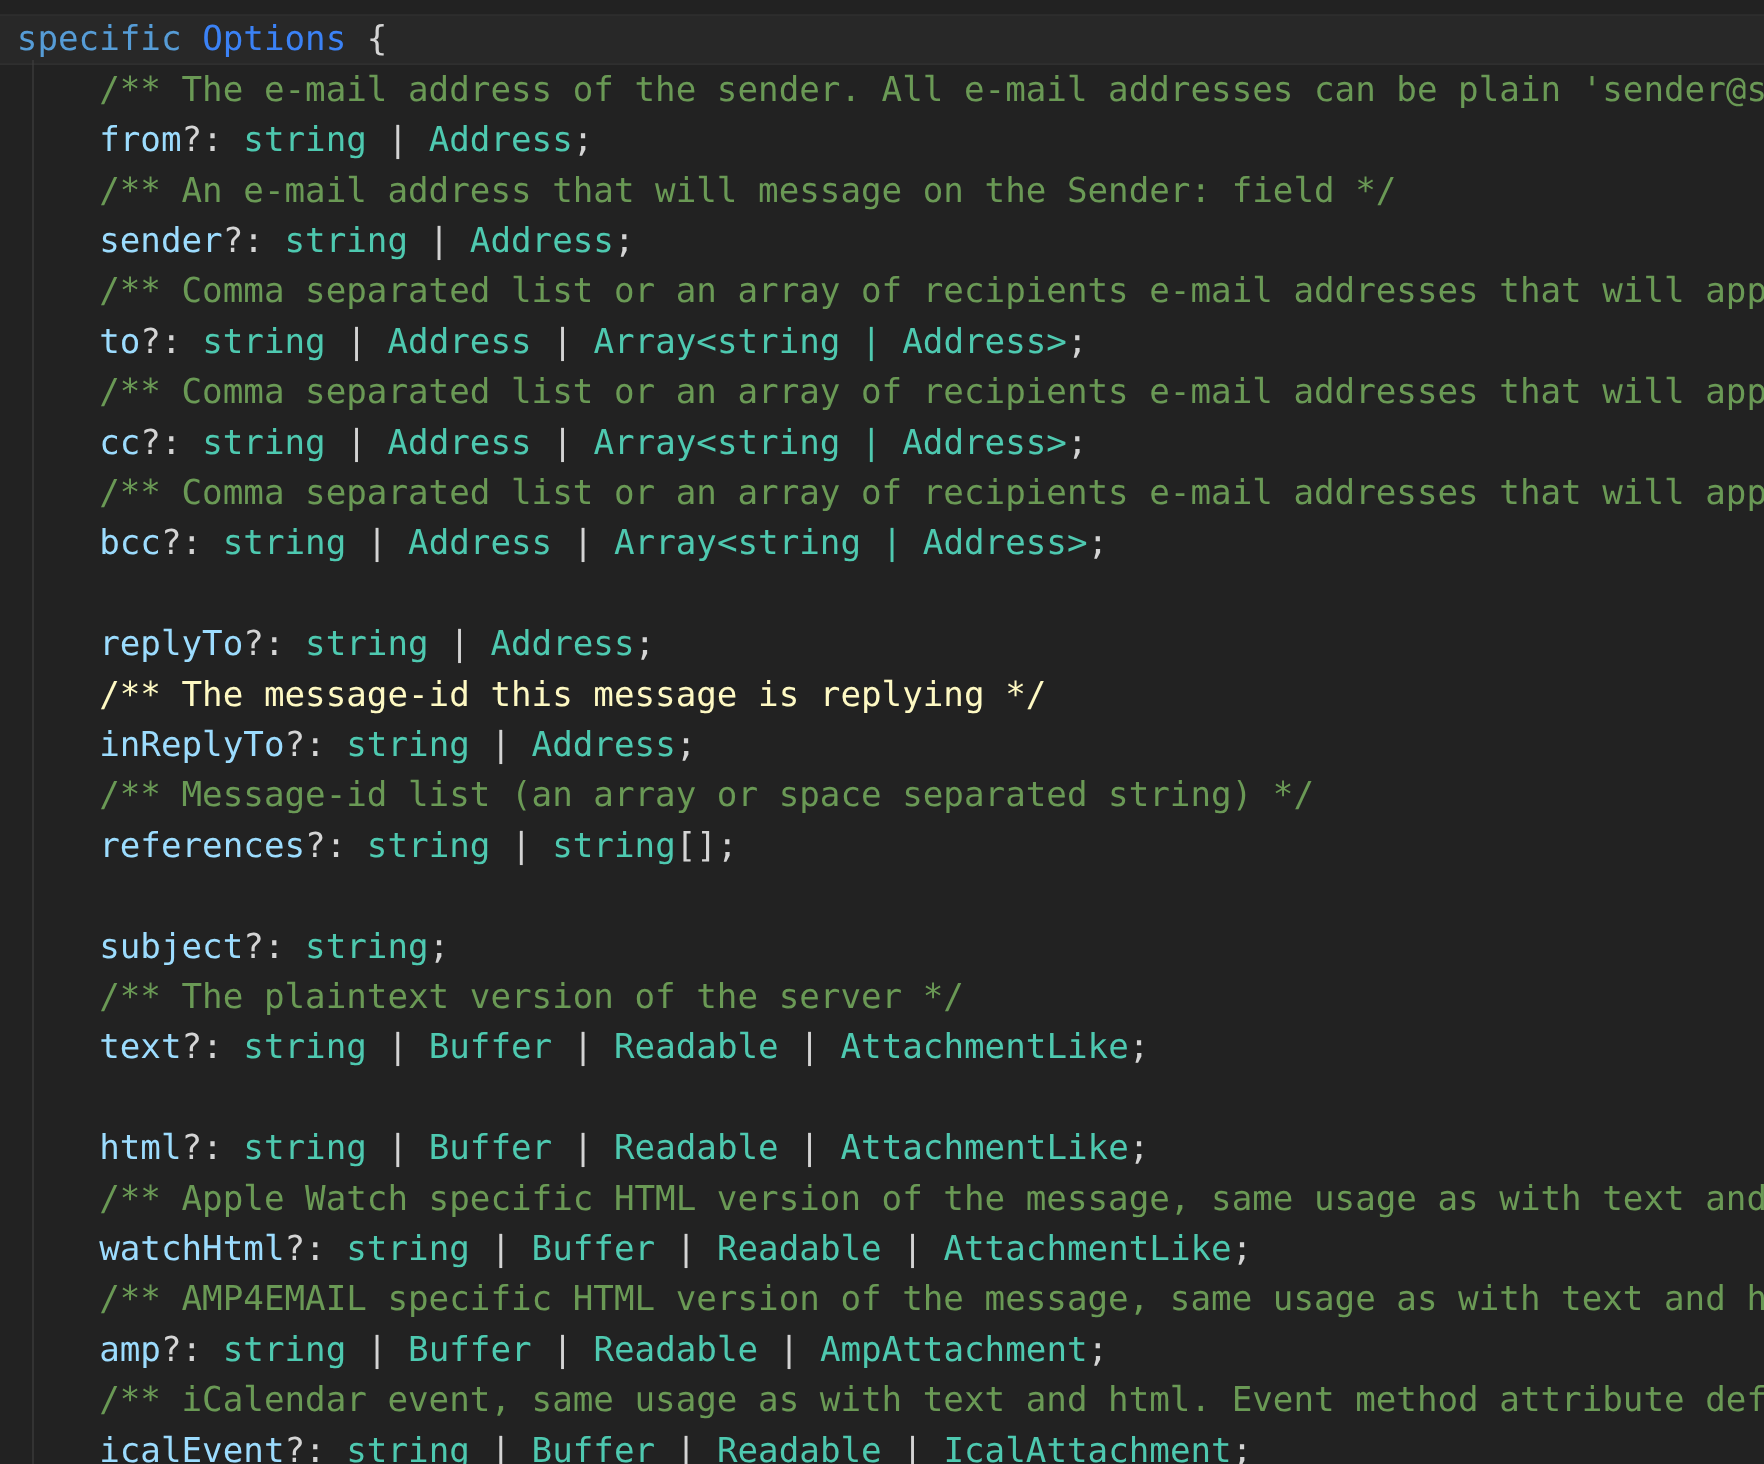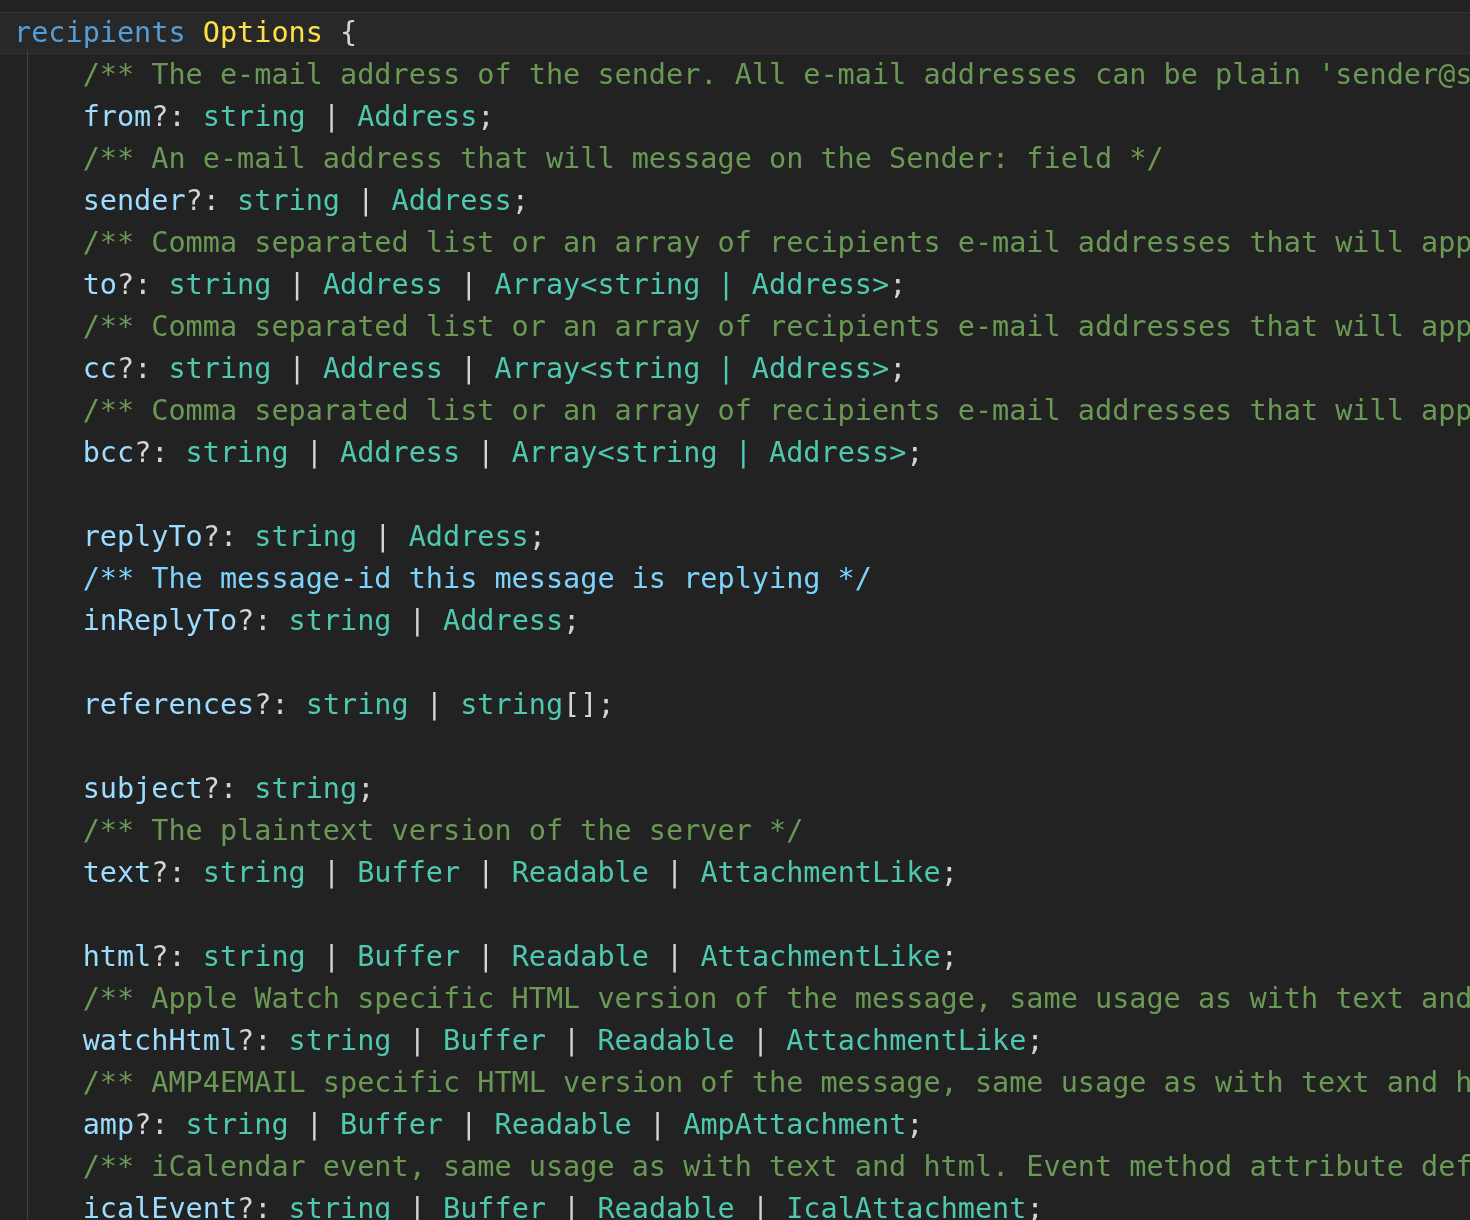--- a/index.html
+++ b/index.html
@@ -72,36 +72,36 @@
   .comment { color: #6a9955; }  
 </style>
 </head>
 <body>
 
 <div id="editor" style="background: rgb(34, 34, 34);">
 
   <div id="indent-guide" style="background: rgb(64, 64, 64);"></div>
 
   <div id="code-surface">
-      <div class="line current" style="background: rgb(40, 40, 40); font-size: 28.5px; height: 42px; line-height: 42px;"><span class="kw" style="color: rgb(86, 156, 214);">recipients</span><span class="punc" style="color: rgb(212, 212, 212);"> </span><span class="type" style="color: #fde047; margin-top: 48px;">Options</span><span class="punc" style="color: rgb(212, 212, 212);"> {</span></div>
+      <div class="line current" style="background: rgb(40, 40, 40); font-size: 28.5px; height: 42px; line-height: 42px;"><span class="kw" style="color: rgb(86, 156, 214);">specific</span><span class="punc" style="color: rgb(212, 212, 212);"> </span><span class="type" style="color: #3b82f6; margin-top: 48px;">Options</span><span class="punc" style="color: rgb(212, 212, 212);"> {</span></div>
       <div class="line" style="font-size: 28.5px; height: 42px; line-height: 42px;"><span class="punc" style="color: rgb(212, 212, 212);">    </span><span class="comment" style="color: rgb(106, 153, 85);">/** The e-mail address of the sender. All e-mail addresses can be plain 'sender@server.com' or formatted 'Sender Name &lt;sender@server.com&gt;' */</span></div>
       <div class="line" style="font-size: 28.5px; height: 42px; line-height: 42px;"><span class="punc" style="color: rgb(212, 212, 212);">    </span><span class="prop" style="color: rgb(156, 220, 254);">from</span><span class="punc" style="color: rgb(212, 212, 212);">?: </span><span class="type" style="color: rgb(78, 201, 176);">string</span><span class="punc" style="color: rgb(212, 212, 212);"> | </span><span class="type" style="color: rgb(78, 201, 176);">Address</span><span class="punc" style="color: rgb(212, 212, 212);">;</span></div>
       <div class="line" style="font-size: 28.5px; height: 42px; line-height: 42px;"><span class="punc" style="color: rgb(212, 212, 212);">    </span><span class="comment" style="color: rgb(106, 153, 85);">/** An e-mail address that will message on the Sender: field */</span></div>
       <div class="line" style="font-size: 28.5px; height: 42px; line-height: 42px;"><span class="punc" style="color: rgb(212, 212, 212);">    </span><span class="prop" style="color: rgb(156, 220, 254);">sender</span><span class="punc" style="color: rgb(212, 212, 212);">?: </span><span class="type" style="color: rgb(78, 201, 176);">string</span><span class="punc" style="color: rgb(212, 212, 212);"> | </span><span class="type" style="color: rgb(78, 201, 176);">Address</span><span class="punc" style="color: rgb(212, 212, 212);">;</span></div>
       <div class="line" style="font-size: 28.5px; height: 42px; line-height: 42px;"><span class="punc" style="color: rgb(212, 212, 212);">    </span><span class="comment" style="color: rgb(106, 153, 85);">/** Comma separated list or an array of recipients e-mail addresses that will appear on the To: field */</span></div>
       <div class="line" style="font-size: 28.5px; height: 42px; line-height: 42px;"><span class="punc" style="color: rgb(212, 212, 212);">    </span><span class="prop" style="color: rgb(156, 220, 254);">to</span><span class="punc" style="color: rgb(212, 212, 212);">?: </span><span class="type" style="color: rgb(78, 201, 176);">string</span><span class="punc" style="color: rgb(212, 212, 212);"> | </span><span class="type" style="color: rgb(78, 201, 176);">Address</span><span class="punc" style="color: rgb(212, 212, 212);"> | </span><span class="type" style="color: rgb(78, 201, 176);">Array&lt;string | Address&gt;</span><span class="punc" style="color: rgb(212, 212, 212);">;</span></div>
       <div class="line" style="font-size: 28.5px; height: 42px; line-height: 42px;"><span class="punc" style="color: rgb(212, 212, 212);">    </span><span class="comment" style="color: rgb(106, 153, 85);">/** Comma separated list or an array of recipients e-mail addresses that will appear on the Cc: field */</span></div>
       <div class="line" style="font-size: 28.5px; height: 42px; line-height: 42px;"><span class="punc" style="color: rgb(212, 212, 212);">    </span><span class="prop" style="color: rgb(156, 220, 254);">cc</span><span class="punc" style="color: rgb(212, 212, 212);">?: </span><span class="type" style="color: rgb(78, 201, 176);">string</span><span class="punc" style="color: rgb(212, 212, 212);"> | </span><span class="type" style="color: rgb(78, 201, 176);">Address</span><span class="punc" style="color: rgb(212, 212, 212);"> | </span><span class="type" style="color: rgb(78, 201, 176);">Array&lt;string | Address&gt;</span><span class="punc" style="color: rgb(212, 212, 212);">;</span></div>
       <div class="line" style="font-size: 28.5px; height: 42px; line-height: 42px;"><span class="punc" style="color: rgb(212, 212, 212);">    </span><span class="comment" style="color: rgb(106, 153, 85);">/** Comma separated list or an array of recipients e-mail addresses that will appear on the Bcc: field */</span></div>
       <div class="line" style="font-size: 28.5px; height: 42px; line-height: 42px;"><span class="punc" style="color: rgb(212, 212, 212);">    </span><span class="prop" style="color: rgb(156, 220, 254);">bcc</span><span class="punc" style="color: rgb(212, 212, 212);">?: </span><span class="type" style="color: rgb(78, 201, 176);">string</span><span class="punc" style="color: rgb(212, 212, 212);"> | </span><span class="type" style="color: rgb(78, 201, 176);">Address</span><span class="punc" style="color: rgb(212, 212, 212);"> | </span><span class="type" style="color: rgb(78, 201, 176);">Array&lt;string | Address&gt;</span><span class="punc" style="color: rgb(212, 212, 212);">;</span></div>
       <div class="line" style="font-size: 28.5px; height: 42px; line-height: 42px;"><span class="punc" style="color: rgb(212, 212, 212);">    </span></div>
       <div class="line" style="font-size: 28.5px; height: 42px; line-height: 42px;"><span class="punc" style="color: rgb(212, 212, 212);">    </span><span class="prop" style="color: rgb(156, 220, 254);">replyTo</span><span class="punc" style="color: rgb(212, 212, 212);">?: </span><span class="type" style="color: rgb(78, 201, 176);">string</span><span class="punc" style="color: rgb(212, 212, 212);"> | </span><span class="type" style="color: rgb(78, 201, 176);">Address</span><span class="punc" style="color: rgb(212, 212, 212);">;</span></div>
-      <div class="line" style="font-size: 28.5px; height: 42px; line-height: 42px;"><span class="punc" style="color: rgb(212, 212, 212);">    </span><span class="comment" style="color: #7dd3fc;">/** The message-id this message is replying */</span></div>
+      <div class="line" style="font-size: 28.5px; height: 42px; line-height: 42px;"><span class="punc" style="color: rgb(212, 212, 212);">    </span><span class="comment" style="color: #fef9c3;">/** The message-id this message is replying */</span></div>
       <div class="line" style="font-size: 28.5px; height: 42px; line-height: 42px;"><span class="punc" style="color: rgb(212, 212, 212);">    </span><span class="prop" style="color: rgb(156, 220, 254);">inReplyTo</span><span class="punc" style="color: rgb(212, 212, 212);">?: </span><span class="type" style="color: rgb(78, 201, 176);">string</span><span class="punc" style="color: rgb(212, 212, 212);"> | </span><span class="type" style="color: rgb(78, 201, 176);">Address</span><span class="punc" style="color: rgb(212, 212, 212);">;</span></div>
-      <div class="line" style="font-size: 28.5px; height: 42px; line-height: 42px;"><span class="punc" style="color: rgb(212, 212, 212);">    </span></div>
+      <div class="line" style="font-size: 28.5px; height: 42px; line-height: 42px;"><span class="punc" style="color: rgb(212, 212, 212);">    </span><span class="comment" style="color: rgb(106, 153, 85);">/** Message-id list (an array or space separated string) */</span></div>
       <div class="line" style="font-size: 28.5px; height: 42px; line-height: 42px;"><span class="punc" style="color: rgb(212, 212, 212);">    </span><span class="prop" style="color: rgb(156, 220, 254);">references</span><span class="punc" style="color: rgb(212, 212, 212);">?: </span><span class="type" style="color: rgb(78, 201, 176);">string</span><span class="punc" style="color: rgb(212, 212, 212);"> | </span><span class="type" style="color: rgb(78, 201, 176);">string</span><span class="punc" style="color: rgb(212, 212, 212);">[];</span></div>
       <div class="line" style="font-size: 28.5px; height: 42px; line-height: 42px;"><span class="punc" style="color: rgb(212, 212, 212);">    </span></div>
       <div class="line" style="font-size: 28.5px; height: 42px; line-height: 42px;"><span class="punc" style="color: rgb(212, 212, 212);">    </span><span class="prop" style="color: rgb(156, 220, 254);">subject</span><span class="punc" style="color: rgb(212, 212, 212);">?: </span><span class="type" style="color: rgb(78, 201, 176);">string</span><span class="punc" style="color: rgb(212, 212, 212);">;</span></div>
       <div class="line" style="font-size: 28.5px; height: 42px; line-height: 42px;"><span class="punc" style="color: rgb(212, 212, 212);">    </span><span class="comment" style="color: rgb(106, 153, 85);">/** The plaintext version of the server */</span></div>
       <div class="line" style="font-size: 28.5px; height: 42px; line-height: 42px;"><span class="punc" style="color: rgb(212, 212, 212);">    </span><span class="prop" style="color: rgb(156, 220, 254);">text</span><span class="punc" style="color: rgb(212, 212, 212);">?: </span><span class="type" style="color: rgb(78, 201, 176);">string</span><span class="punc" style="color: rgb(212, 212, 212);"> | </span><span class="type" style="color: rgb(78, 201, 176);">Buffer</span><span class="punc" style="color: rgb(212, 212, 212);"> | </span><span class="type" style="color: rgb(78, 201, 176);">Readable</span><span class="punc" style="color: rgb(212, 212, 212);"> | </span><span class="type" style="color: rgb(78, 201, 176);">AttachmentLike</span><span class="punc" style="color: rgb(212, 212, 212);">;</span></div>
       <div class="line" style="font-size: 28.5px; height: 42px; line-height: 42px;"><span class="punc" style="color: rgb(212, 212, 212);">    </span></div>
       <div class="line" style="font-size: 28.5px; height: 42px; line-height: 42px;"><span class="punc" style="color: rgb(212, 212, 212);">    </span><span class="prop" style="color: rgb(156, 220, 254);">html</span><span class="punc" style="color: rgb(212, 212, 212);">?: </span><span class="type" style="color: rgb(78, 201, 176);">string</span><span class="punc" style="color: rgb(212, 212, 212);"> | </span><span class="type" style="color: rgb(78, 201, 176);">Buffer</span><span class="punc" style="color: rgb(212, 212, 212);"> | </span><span class="type" style="color: rgb(78, 201, 176);">Readable</span><span class="punc" style="color: rgb(212, 212, 212);"> | </span><span class="type" style="color: rgb(78, 201, 176);">AttachmentLike</span><span class="punc" style="color: rgb(212, 212, 212);">;</span></div>
       <div class="line" style="font-size: 28.5px; height: 42px; line-height: 42px;"><span class="punc" style="color: rgb(212, 212, 212);">    </span><span class="comment" style="color: rgb(106, 153, 85);">/** Apple Watch specific HTML version of the message, same usage as with text and html */</span></div>
       <div class="line" style="font-size: 28.5px; height: 42px; line-height: 42px;"><span class="punc" style="color: rgb(212, 212, 212);">    </span><span class="prop" style="color: rgb(156, 220, 254);">watchHtml</span><span class="punc" style="color: rgb(212, 212, 212);">?: </span><span class="type" style="color: rgb(78, 201, 176);">string</span><span class="punc" style="color: rgb(212, 212, 212);"> | </span><span class="type" style="color: rgb(78, 201, 176);">Buffer</span><span class="punc" style="color: rgb(212, 212, 212);"> | </span><span class="type" style="color: rgb(78, 201, 176);">Readable</span><span class="punc" style="color: rgb(212, 212, 212);"> | </span><span class="type" style="color: rgb(78, 201, 176);">AttachmentLike</span><span class="punc" style="color: rgb(212, 212, 212);">;</span></div>
       <div class="line" style="font-size: 28.5px; height: 42px; line-height: 42px;"><span class="punc" style="color: rgb(212, 212, 212);">    </span><span class="comment" style="color: rgb(106, 153, 85);">/** AMP4EMAIL specific HTML version of the message, same usage as with text and html */</span></div>

